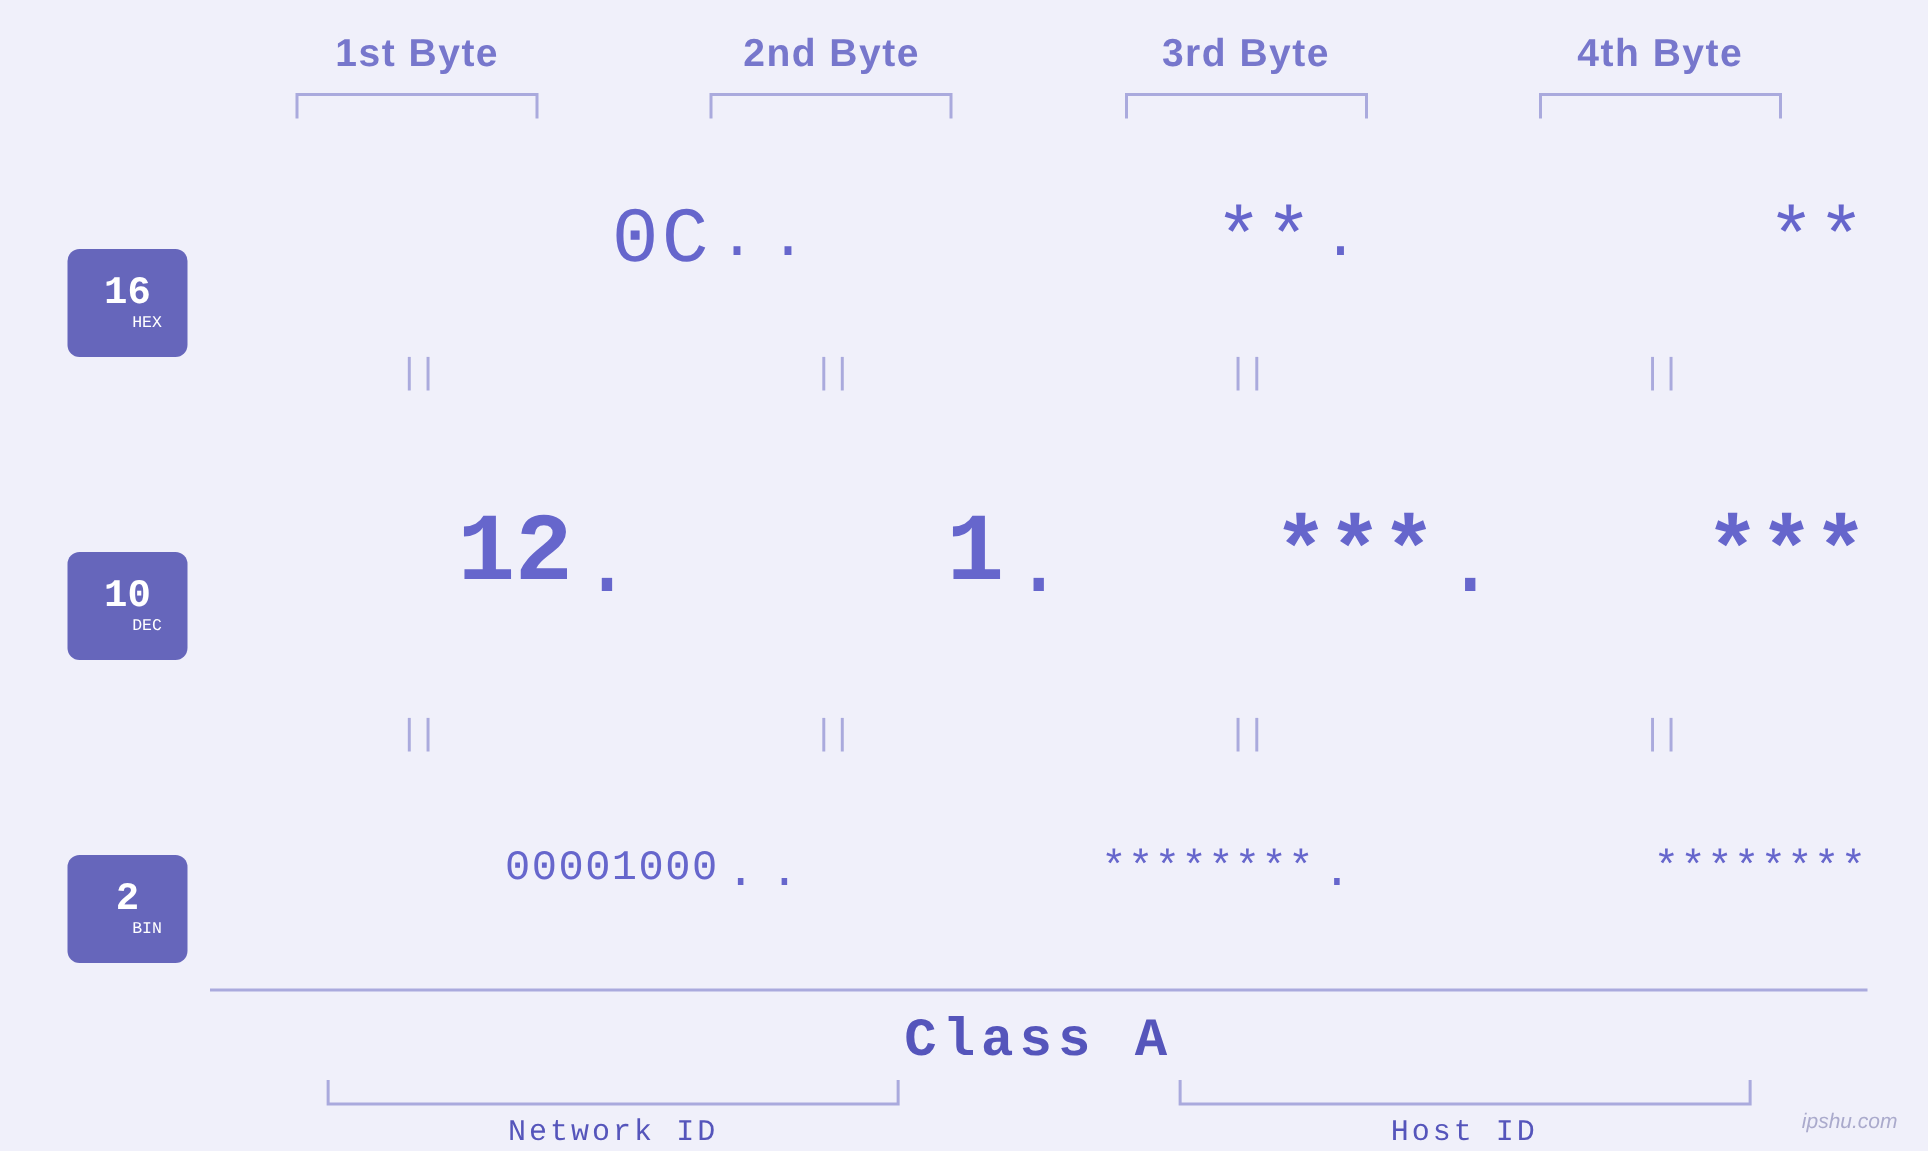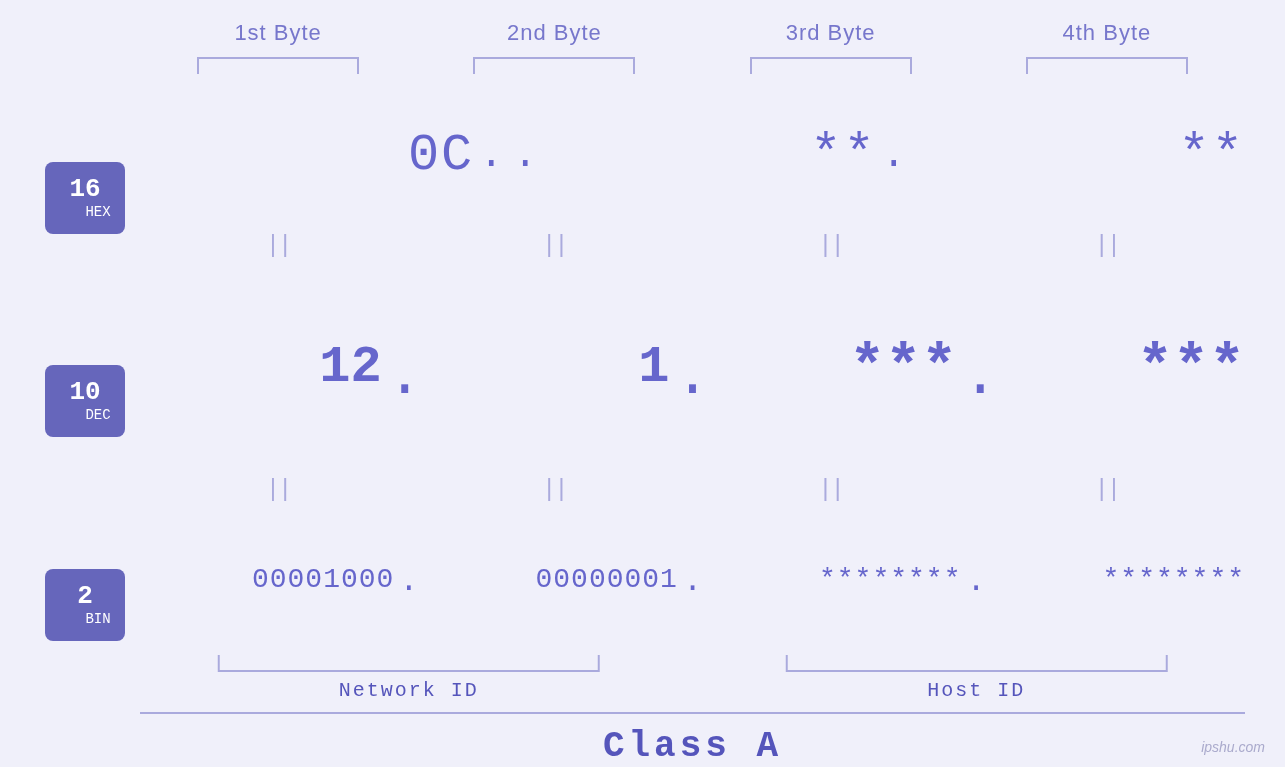--- a/index.html
+++ b/index.html
@@ -25,23 +25,23 @@
     .header-row {
       display: flex;
       margin-left: 140px;
       margin-right: 40px;
       margin-bottom: 10px;
     }
     .byte-label {
       flex: 1;
       text-align: center;
       color: #7777cc;
-      font-size: 22px;
+      font-size: 26px;
       font-family: Arial, sans-serif;
-      font-weight: 400;
+      font-weight: 700;
       letter-spacing: 1px;
     }
 
     
     .bracket-top-row {
       display: flex;
       margin-left: 140px;
       margin-right: 40px;
       margin-bottom: 10px;
     }
@@ -81,21 +81,21 @@
       align-items: center;
       justify-content: center;
       color: white;
     }
     .badge-num {
       font-size: 26px;
       font-weight: bold;
       line-height: 1;
     }
     .badge-label {
-      font-size: 14px;
+      font-size: 11px;
       font-weight: normal;
       margin-top: 2px;
       margin-left: 26px;
     }
 
     
     .grid-area {
       flex: 1;
       margin-right: 40px;
       display: flex;
@@ -121,21 +121,21 @@
     .cell-value {
       color: #6666cc;
       text-align: center;
     }
 
     .hex-value {
       font-size: 52px;
       letter-spacing: 2px;
     }
     .dec-value {
-      font-size: 52px;
+      font-size: 64px;
       font-weight: bold;
     }
     .bin-value {
       font-size: 28px;
       letter-spacing: 1px;
     }
 
     
     .equals-row {
       display: flex;
@@ -301,31 +301,32 @@
         <div class="equals-cell">
           <span class="equals-sign">||</span>
         </div>
       </div>
 
       <div class="data-row" style="flex:1.1;">
         <div class="cell">
           <span class="cell-value bin-value">00001000</span>
         </div>
         <span class="sep" style="font-size:32px; margin-bottom:-4px;">.</span>
-        <div class="cell">
-          <span class="cell-value bin-value">00000001</span>
-        </div>
         <span class="sep" style="font-size:32px; margin-bottom:-4px;">.</span>
         <div class="cell">
           <span class="cell-value bin-value">********</span>
         </div>
         <span class="sep" style="font-size:32px; margin-bottom:-4px;">.</span>
         <div class="cell">
           <span class="cell-value bin-value">********</span>
         </div>
+      </div>
+
+      <div style="border-top:2px solid #aaaadd; margin-top:10px; padding-top:12px; text-align:center; margin-right:0;">
+        <span style="color:#5555bb; font-size:36px; letter-spacing:4px; font-family:'Courier New',monospace; font-weight:bold;">Class A</span>
       </div>
 
       <div style="display:flex; flex-direction:column; margin-top:4px;">
 
         <div style="display:flex;">
 
           <div style="flex:2.1; display:flex; align-items:flex-start;">
             <svg viewBox="0 0 400 22" width="100%" height="22">
               <polyline class="bottom-bracket-line" points="10,2 10,18 390,18 390,2"></polyline>
             </svg>
@@ -344,21 +345,17 @@
           <div style="flex:2.1; text-align:center;">
             <span style="color:#5555bb; font-size:20px; letter-spacing:2px; font-family:'Courier New',monospace;">Network ID</span>
           </div>
           <div style="width:30px;"></div>
           <div style="flex:2.1; text-align:center;">
             <span style="color:#5555bb; font-size:20px; letter-spacing:2px; font-family:'Courier New',monospace;">Host ID</span>
           </div>
         </div>
       </div>
 
-      <div style="border-top:2px solid #aaaadd; margin-top:10px; padding-top:12px; text-align:center; margin-right:0;">
-        <span style="color:#5555bb; font-size:36px; letter-spacing:4px; font-family:'Courier New',monospace; font-weight:bold;">Class A</span>
-      </div>
-
     </div>
   </div>
 
   <div class="watermark">ipshu.com</div>
 </div>
 
 </body></html>

